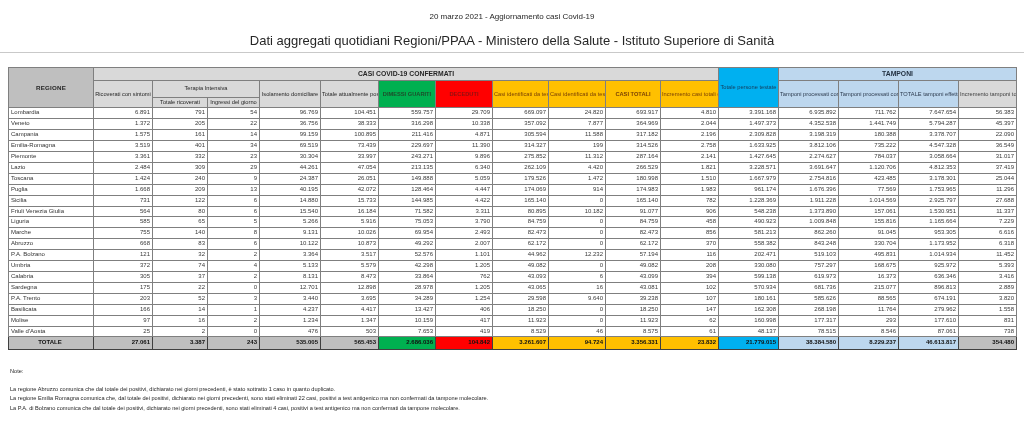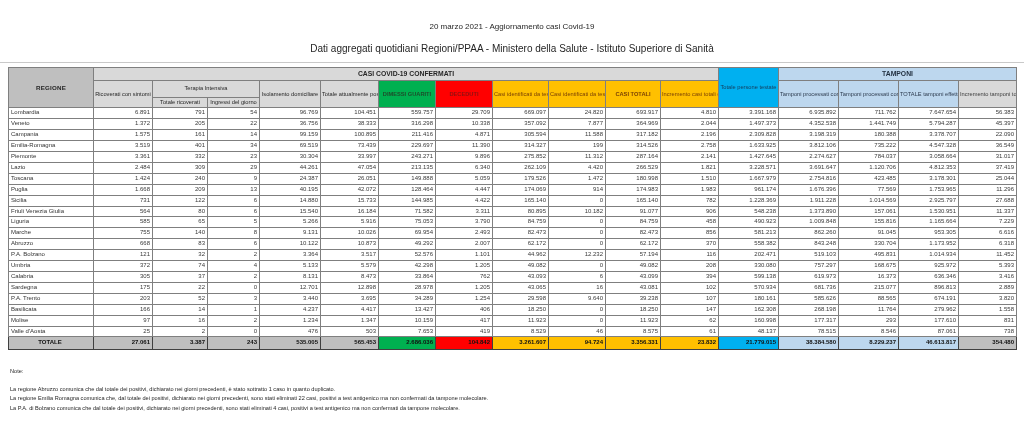--- a/index.html
+++ b/index.html
@@ -2,24 +2,24 @@
 <html style="--green: #00B050; --red: #FF0000; --orange: #FFC000; --cyan: #00B0F0; --lblue: #BDD7EE; --hgray: #BFBFBF; --sgray: #D9D9D9;"><head>
 <meta charset="utf-8">
 <style>
   * { box-sizing: border-box; margin: 0; padding: 0; }
   html, body { background: #fff; }
   body {
     width: 1024px; height: 426px;
     font-family: "Liberation Sans", sans-serif;
     color: #1a1a1a; position: relative; overflow: hidden;
   }
-  .page-header { position: absolute; top: 16px; left: 0; width: 1024px; height: 47px;
+  .page-header { position: absolute; top: 6px; left: 0; width: 1024px; height: 47px;
     border-bottom: 1px solid #c9c9c9; text-align: center; }
   .page-title { font-size: 8px; padding-top: 6px; color: #262626; }
-  .page-subtitle { font-size: 10px; padding-top: 12px; color: #262626; }
+  .page-subtitle { font-size: 13px; padding-top: 12px; color: #262626; }
 
   table.covid {
     position: absolute; top: 67px; left: 8px; width: 1008px;
     border-collapse: collapse; table-layout: fixed;
     font-size: 6px; color: #333;
   }
   table.covid th, table.covid td {
     border: 1px solid #7f7f7f;
     overflow: hidden; white-space: nowrap;
   }

